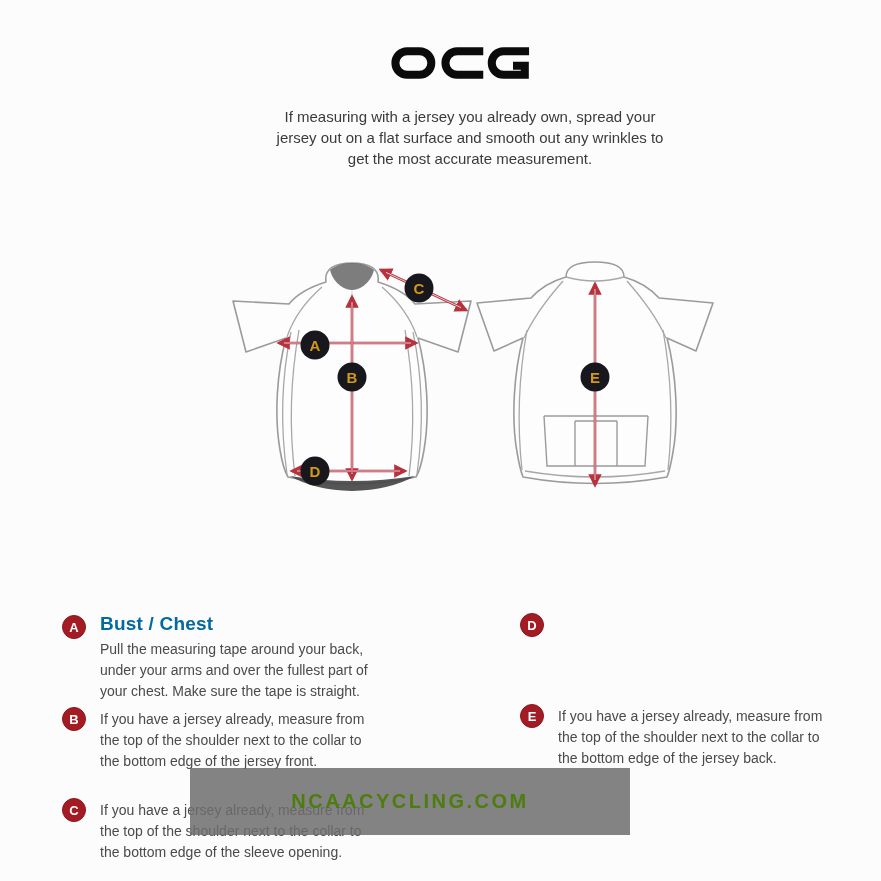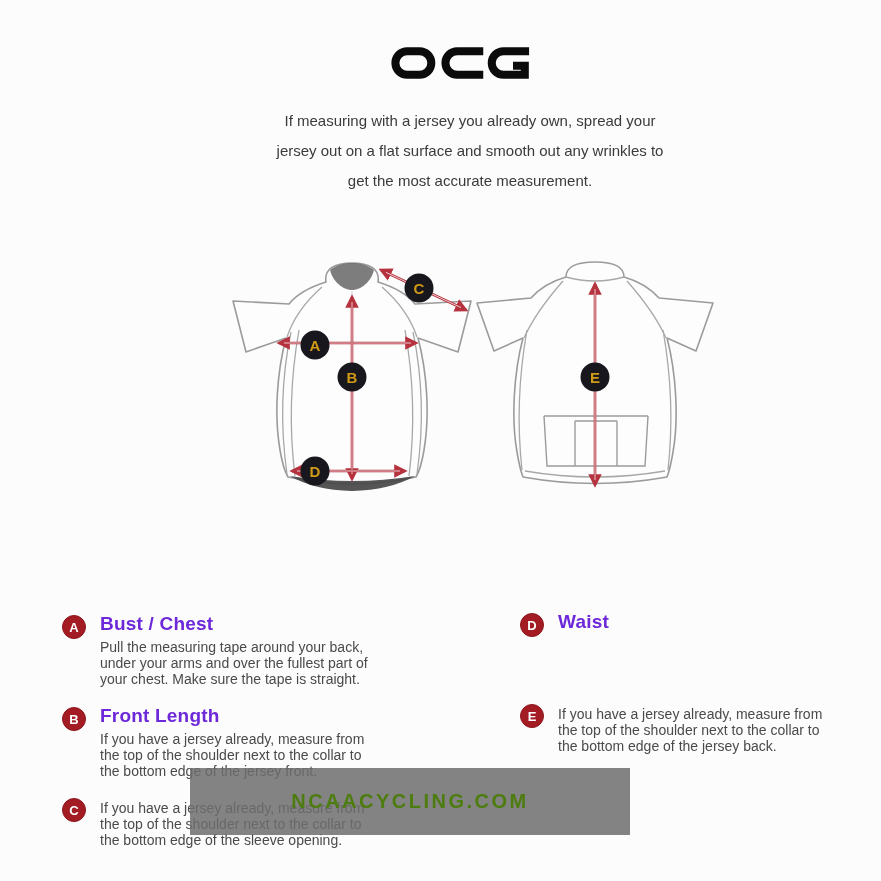--- a/index.html
+++ b/index.html
@@ -5,21 +5,21 @@
   html,body{margin:0;padding:0;background:#ffffff;}
   .page{
     position:relative;width:881px;height:881px;overflow:hidden;
     background:#fcfcfc;font-family:"Liberation Sans",sans-serif;
   }
   
   .logo{position:absolute;left:387px;top:46px;width:150px;height:34px;}
   
   .intro{
     position:absolute;left:250px;top:106px;width:440px;
-    text-align:center;font-size:15px;line-height:30px;color:#3b3b3b;
+    text-align:center;font-size:15px;line-height:21px;color:#3b3b3b;
     white-space:pre-line;
   }
   
   .diagram{position:absolute;left:0;top:0;width:881px;height:881px;}
   .outline{fill:#fdfdfd;stroke:#9b9b9b;stroke-width:1.6;stroke-linejoin:round;}
   .seam{fill:none;stroke:#a8a8a8;stroke-width:1.3;}
   .pocket{fill:none;stroke:#9b9b9b;stroke-width:1.4;}
   .zipper{stroke:#cfcfcf;stroke-width:1;}
   .arrow{stroke:#b5323e;stroke-width:2.6;fill:none;}
   .arrow-core{stroke:#f3dadc;stroke-width:0.9;fill:none;}
@@ -31,24 +31,24 @@
   
   .legend-item{position:absolute;display:flex;align-items:flex-start;}
   .badge{
     flex:0 0 auto;width:22px;height:22px;border-radius:50%;
     background:#a31c24;border:1px solid #8c161d;color:#ffffff;
     font-size:13px;font-weight:bold;display:flex;align-items:center;justify-content:center;
     margin-top:2px;
   }
   .legend-text{margin-left:14px;}
   .legend-title{
-    margin:0;font-size:19px;font-weight:bold;color:#6d28d9;letter-spacing:0.2px;
+    margin:0;font-size:19px;font-weight:bold;color:#0369a1;letter-spacing:0.2px;
   }
   .legend-body{
-    margin:4px 0 0 0;font-size:14px;line-height:16px;color:#4a4a4a;
+    margin:4px 0 0 0;font-size:14px;line-height:21px;color:#4a4a4a;
     white-space:pre-line;width:318px;
   }
   
   .watermark{
     position:absolute;left:190px;top:768px;width:440px;height:67px;
     background:rgba(109,109,109,0.85);z-index:5;
     display:flex;align-items:center;justify-content:center;
   }
   .watermark-text{
     color:#4d7c0f;font-size:20px;font-weight:bold;letter-spacing:2.5px;
@@ -162,40 +162,38 @@
       <h3 class="legend-title">Bust / Chest</h3>
       <p class="legend-body">Pull the measuring tape around your back,
 under your arms and over the fullest part of
 your chest. Make sure the tape is straight.</p>
     </div>
   </div>
 
   <div class="legend-item" style="left:62px;top:705px;">
     <span class="badge">B</span>
     <div class="legend-text">
-      <h3 class="legend-title">Front Length</h3>
       <p class="legend-body">If you have a jersey already, measure from
 the top of the shoulder next to the collar to
 the bottom edge of the jersey front.</p>
     </div>
   </div>
 
   <div class="legend-item" style="left:62px;top:796px;">
     <span class="badge">C</span>
     <div class="legend-text">
       <p class="legend-body">If you have a jersey already, measure from
 the top of the shoulder next to the collar to
 the bottom edge of the sleeve opening.</p>
     </div>
   </div>
 
   <div class="legend-item" style="left:520px;top:611px;">
     <span class="badge">D</span>
     <div class="legend-text">
-      <h3 class="legend-title">Waist</h3>
     </div>
   </div>
 
   <div class="legend-item" style="left:520px;top:702px;">
     <span class="badge">E</span>
     <div class="legend-text">
       <p class="legend-body">If you have a jersey already, measure from
 the top of the shoulder next to the collar to
 the bottom edge of the jersey back.</p>
     </div>

